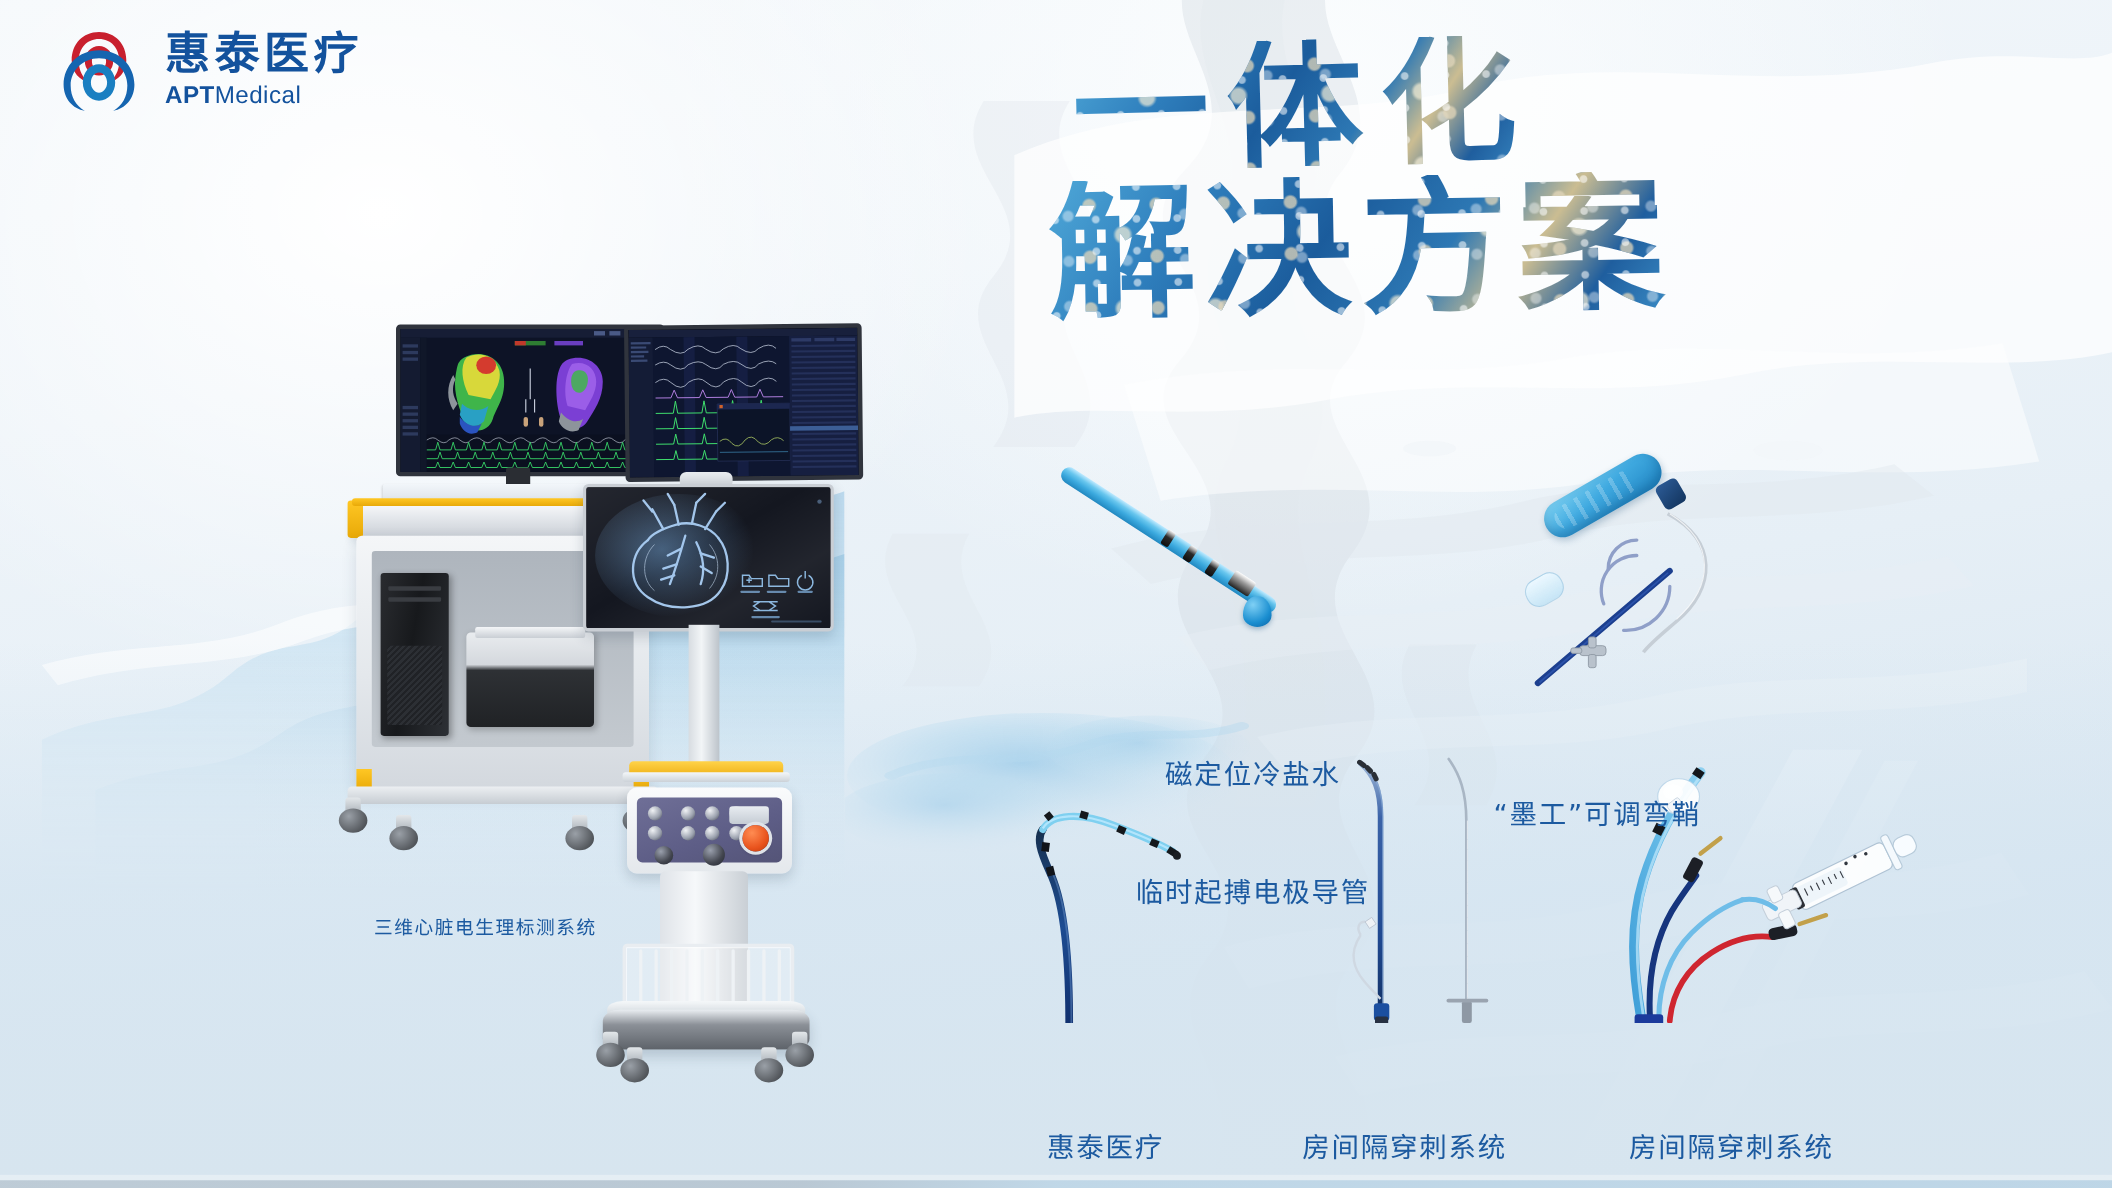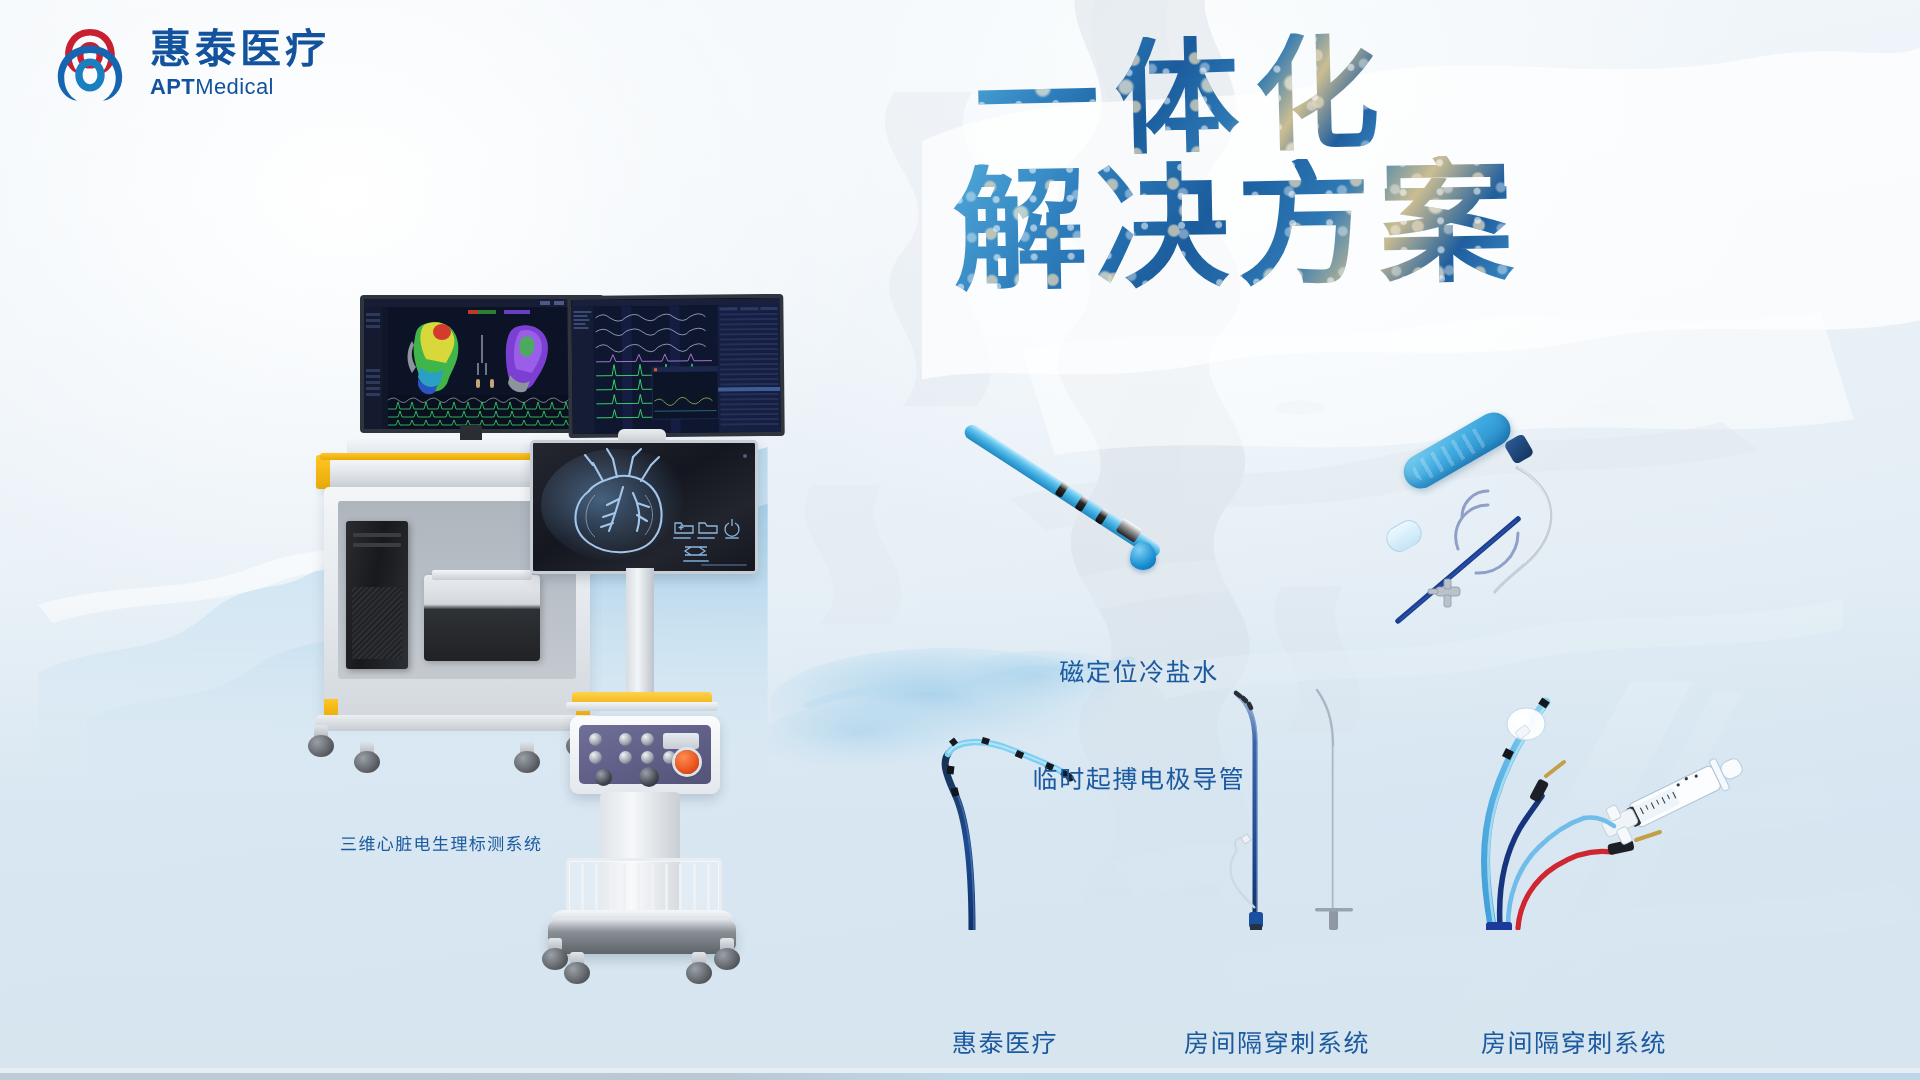--- a/index.html
+++ b/index.html
@@ -748,25 +748,28 @@
         <rect x="128" y="114" width="11" height="16" rx="3" fill="#f6f9fb" stroke="#c3ced9" stroke-width=".9"></rect>
       </g>
       <path d="M104 128 C116 126 126 130 134 136" stroke="#6fbde8" stroke-width="4.6" fill="none" stroke-linecap="round"></path>
     </svg>
   </div>
 
   <div class="lab-ht">
     <div class="cn">三维心脏电生理标测系统</div>
   </div>
 
-  <div class="label ctr" style="left:1139px;top:584px;text-align:center;">
+  <div class="label ctr" style="left:1139px;top:616px;text-align:center;">
     <div>磁定位冷盐水</div>
     <div>临时起搏电极导管</div>
   </div>
 
+  <div class="label ctr" style="left:1452px;top:652px;">
+    <div>“墨工”可调弯鞘</div>
+  </div>
 
   <div class="label ctr" style="left:1005px;top:955px;">
     <div>惠泰医疗</div>
   </div>
 
   <div class="label ctr" style="left:1277px;top:955px;">
     <div>房间隔穿刺系统</div>
   </div>
 
   <div class="label ctr" style="left:1574px;top:955px;">

